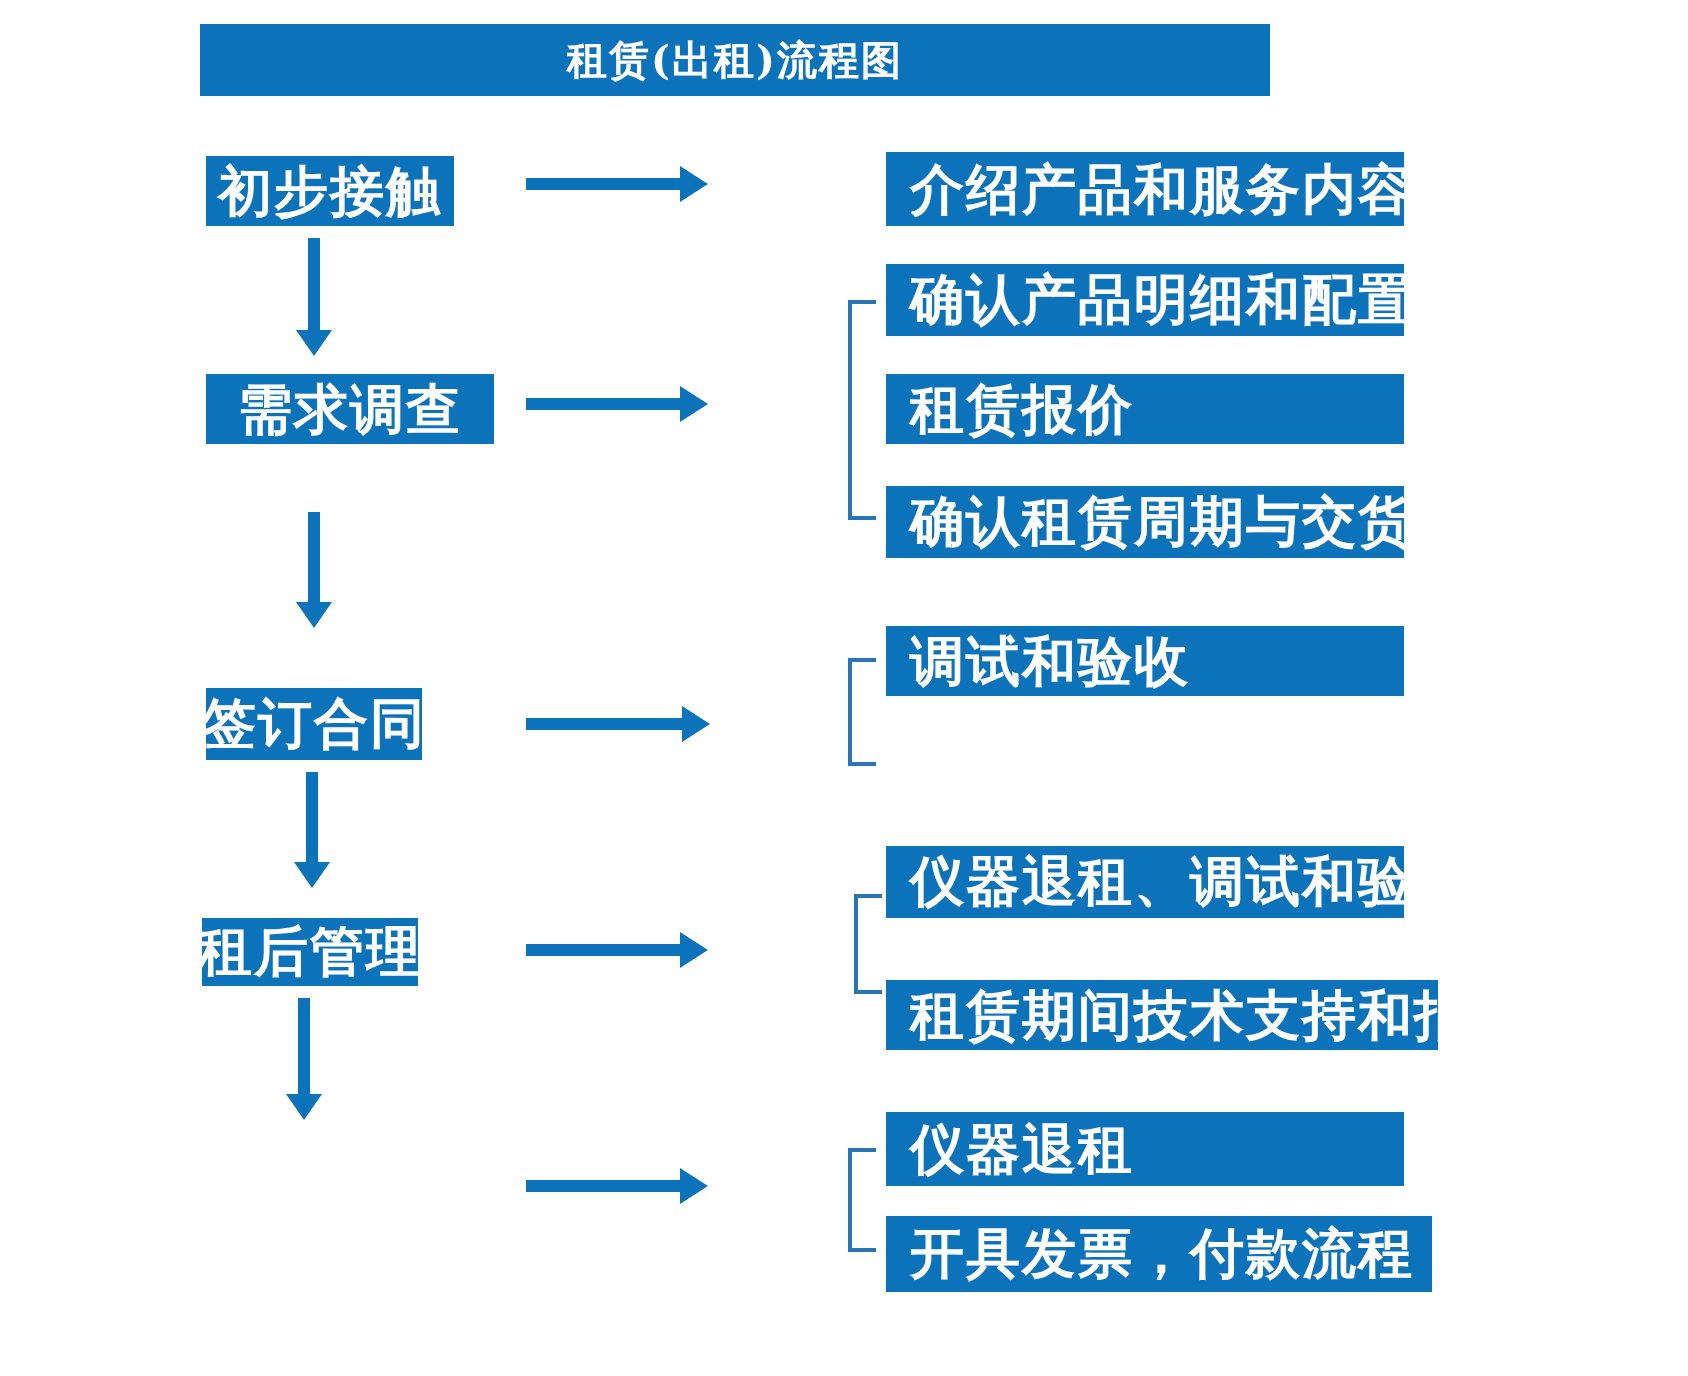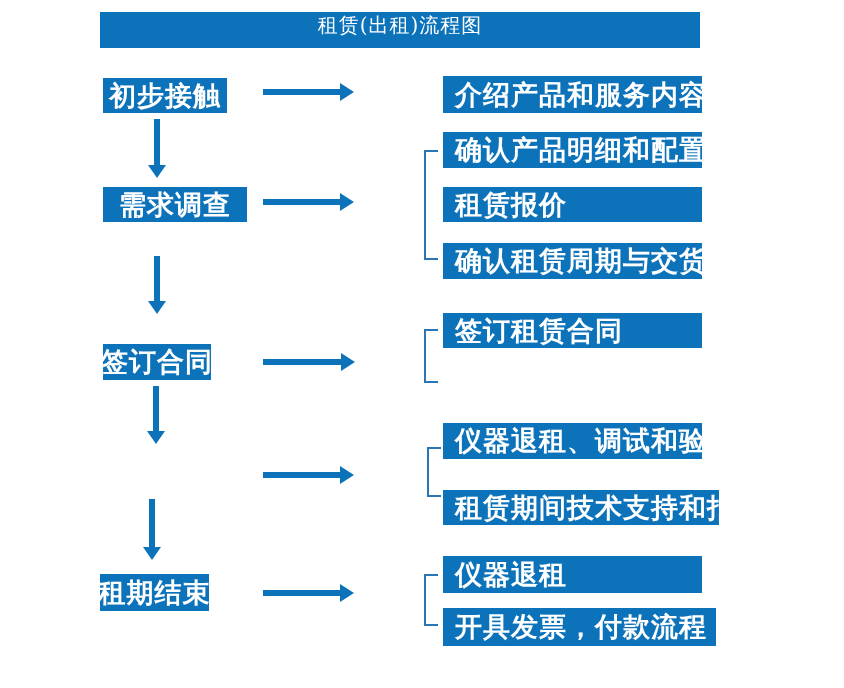--- a/index.html
+++ b/index.html
@@ -13,27 +13,27 @@
   .canvas {
     position: relative;
     width: 844px;
     height: 688px;
     background: var(--background);
     font-family: "DejaVu Serif", "Liberation Serif", serif;
     overflow: hidden;
   }
   .title-bar {
     position: absolute;
-    left: 100px; top: 12px; width: 600px; height: 36px;
+    left: 100px; top: 12px; width: 535px; height: 36px;
     background: var(--primary);
     color: var(--text_on_primary);
-    font-weight: normal;
+    font-weight: bold;
     font-size: 20px;
     letter-spacing: 1px;
-    display: flex; align-items: flex-start; justify-content: center;
+    display: flex; align-items: center; justify-content: center;
   }
   .stage-box, .detail-box {
     position: absolute;
     background: var(--primary);
     color: var(--text_on_primary);
     font-weight: bold;
     font-size: 27px;
     letter-spacing: 1px;
     display: flex; align-items: center;
     white-space: nowrap;
@@ -81,29 +81,29 @@
 
 <div class="canvas">
 
   <div class="title-bar">
     <span>租赁(出租)流程图</span>
   </div>
 
   <div class="stage-box" style="left:103px;top:78px;width:124px;height:35px">初步接触</div>
   <div class="stage-box" style="left:103px;top:187px;width:144px;height:35px">需求调查</div>
   <div class="stage-box" style="left:103px;top:344px;width:108px;height:36px">签订合同</div>
-  <div class="stage-box" style="left:100px;top:574px;width:109px;height:37px">租期结束</div>
+  <div class="stage-box" style="left:101px;top:459px;width:108px;height:34px">租后管理</div>
 
   <div class="detail-box" style="left:443px;top:76px;width:259px;height:37px">介绍产品和服务内容</div>
 
   <div class="detail-box" style="left:443px;top:132px;width:259px;height:36px">确认产品明细和配置</div>
   <div class="detail-box" style="left:443px;top:187px;width:259px;height:35px">租赁报价</div>
   <div class="detail-box" style="left:443px;top:243px;width:259px;height:36px">确认租赁周期与交货时间</div>
 
-  <div class="detail-box" style="left:443px;top:313px;width:259px;height:35px">签订租赁合同</div>
+  <div class="detail-box" style="left:443px;top:313px;width:259px;height:35px">调试和验收</div>
 
   <div class="detail-box" style="left:443px;top:423px;width:259px;height:36px">仪器退租、调试和验收</div>
   <div class="detail-box" style="left:443px;top:490px;width:276px;height:35px">租赁期间技术支持和指导</div>
 
   <div class="detail-box" style="left:443px;top:556px;width:259px;height:37px">仪器退租</div>
   <div class="detail-box" style="left:443px;top:608px;width:273px;height:38px">开具发票，付款流程</div>
 
   <div class="h-arrow" style="left:263px;top:83px;width:91px">
     <div class="shaft"></div>
     <div class="head"></div>

